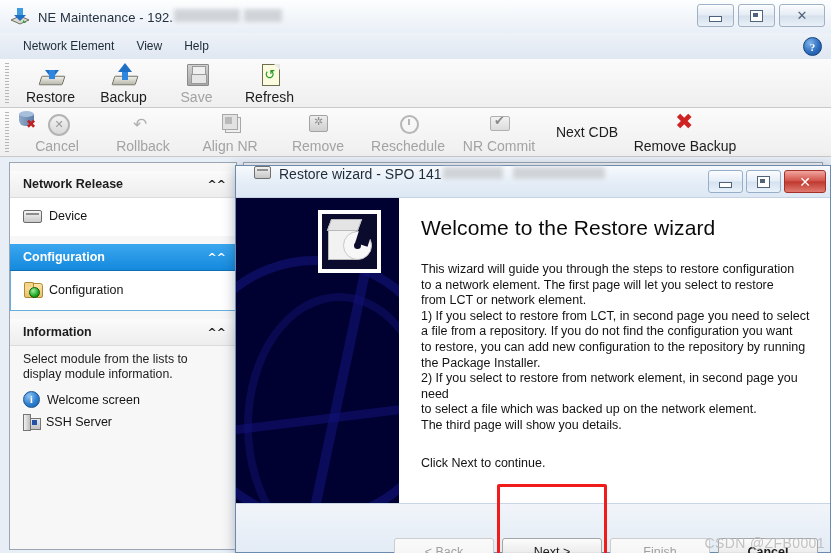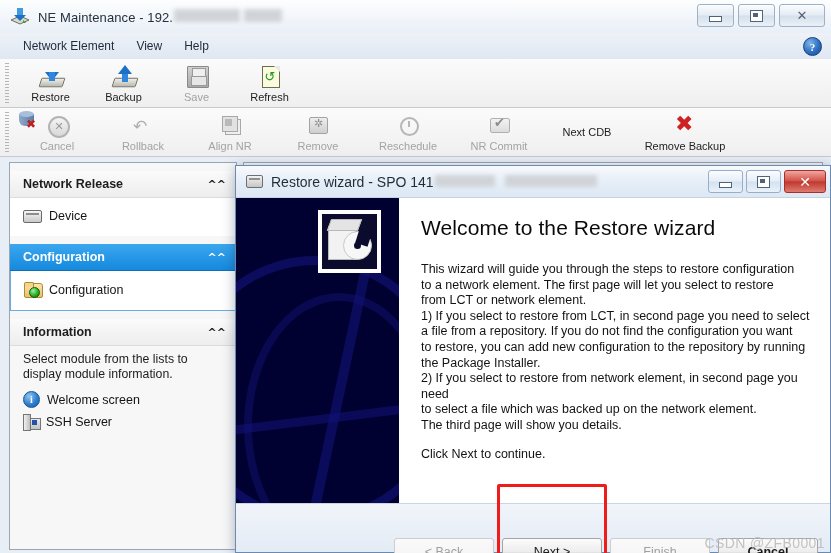--- a/index.html
+++ b/index.html
@@ -91,21 +91,21 @@
     position: absolute; left: 5px; top: 4px; width: 4px; bottom: 4px;
     background-image: repeating-linear-gradient(180deg, #b6b6b6 0 1px, transparent 1px 3px);
   }
   .tb-items { position: absolute; left: 14px; top: 0; height: 100%; display: flex; }
   .tb-items.spread { left: 14px; right: 10px; }
   .tb-btn {
     width: 73px; height: 100%;
     display: flex; flex-direction: column; align-items: center; justify-content: center;
     gap: 2px;
   }
-  .tb-btn .lbl { font-size: 11px; color: #1d1d1d; }
+  .tb-btn .lbl { font-size: 14px; color: #1d1d1d; }
   .tb-btn.disabled .lbl { color: #a3a3a3; }
   .tb-ico { width: 26px; height: 25px; position: relative; }
 
   
   .ico-tray {
     position: absolute; left: 2px; bottom: 1px; width: 22px; height: 9px;
     background: linear-gradient(180deg,#f0f0ea 0%,#b9b9ad 100%);
     border: 1px solid #6f6f63; border-radius: 1px;
     transform: skewX(-18deg) scaleY(.85);
   }
@@ -306,24 +306,25 @@
 
   
   .dialog {
     position: absolute; left: 235px; top: 165px; width: 596px; height: 388px;
     background: linear-gradient(180deg,#f0f5fb 0%, #e4ecf6 100%);
     border: 1px solid #6b8ab0;
     box-sizing: border-box;
     box-shadow: 0 2px 12px rgba(20,40,70,.35);
   }
   .dlg-title {
-    height: 31px; display: flex; align-items: center;
+    height: 31px; display: flex; align-items: flex-start;
     background: linear-gradient(180deg,#f7fafd 0%, #e6eef7 48%, #dde8f4 100%);
     border-bottom: 1px solid #b9c9dc;
     position: relative;
+    padding-left: 8px;
   }
   .dlg-title-ico {
     width: 15px; height: 11px; margin: 0 8px 0 10px;
     background: linear-gradient(180deg,#f3f3f3,#c6c6c6);
     border: 1px solid #6f6f6f; border-radius: 2px; flex: none; position: relative;
   }
   .dlg-title-ico::before{content:'';position:absolute;left:2px;top:2px;right:2px;height:2px;background:#909090;}
   .dlg-title-text { font-size: 14px; color: #1f2c3a; display: flex; align-items: baseline; white-space: nowrap;}
   .dlg-controls { position: absolute; right: 4px; top: 4px; display: flex; gap: 3px; }
   .dlg-btn {
@@ -390,21 +391,21 @@
   .pkg-disc::after {
     content:''; position:absolute; left:13px; top:-1px; width:13px; height:14px;
     background:#0b0b2e; transform: rotate(18deg);
   }
 
   .wiz-content { flex: 1; padding: 18px 14px 10px 22px; background: #ffffff; }
   .wiz-h1 {
     font-size: 21px; color: #0a0a0a; margin-bottom: 22px; letter-spacing: .1px;
   }
   .wiz-p { font-size: 12.5px; color: #131313; line-height: 15.6px; white-space: pre-line; }
-  .wiz-p.second { margin-top: 13px; }
+  .wiz-p.second { margin-top: 22px; }
 
   .dlg-footer {
     position: absolute; left: 0; right: 0; bottom: 0; height: 48px;
     background: linear-gradient(180deg,#f1f5fa 0%, #e3ebf5 100%);
     border-top: 1px solid #c8d5e4;
     display: flex; align-items: center; justify-content: flex-end;
     padding-right: 12px; gap: 8px;
   }
   .wiz-btn {
     min-width: 70px; height: 26px; padding: 0 14px;

